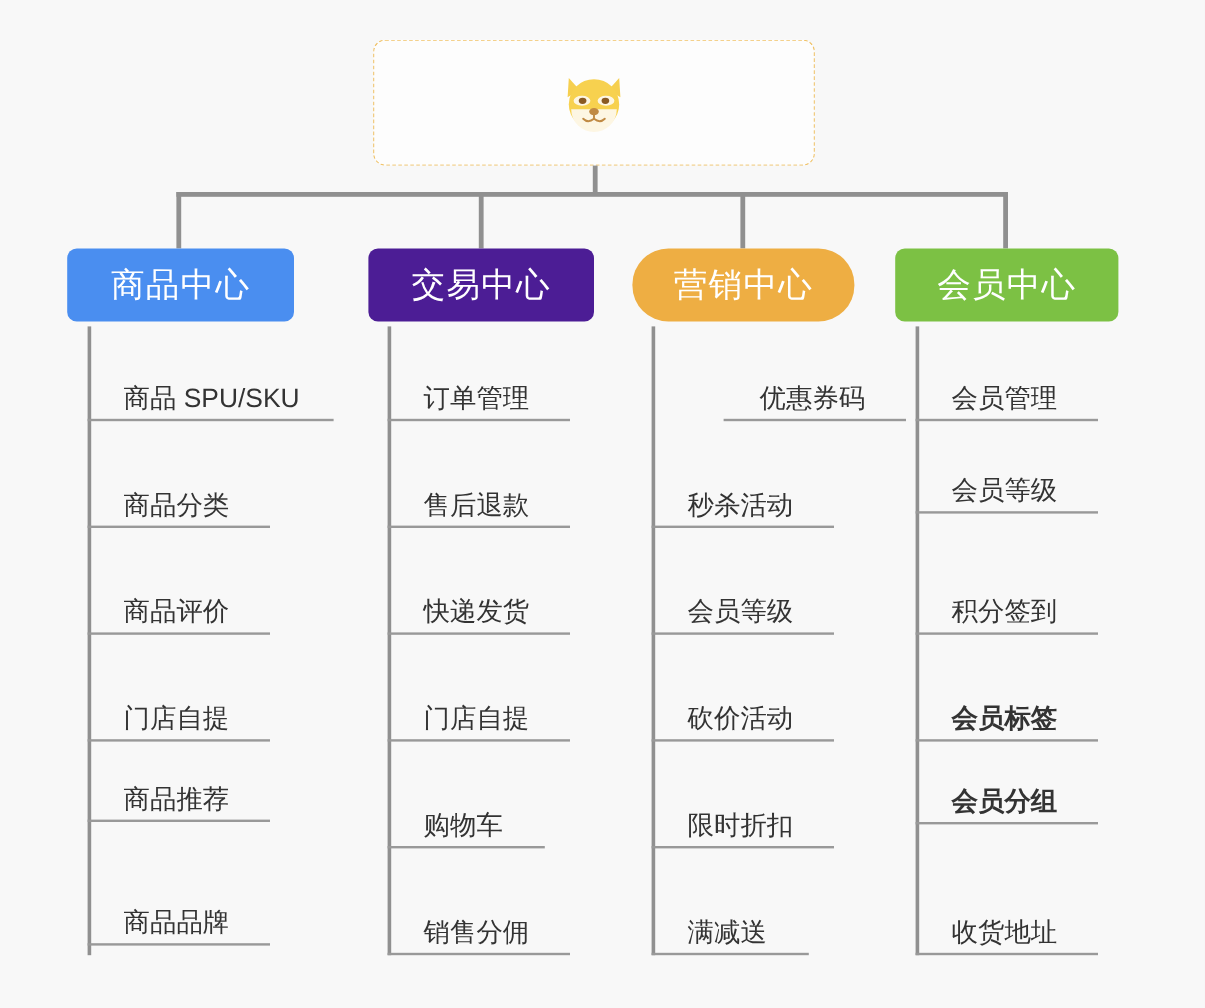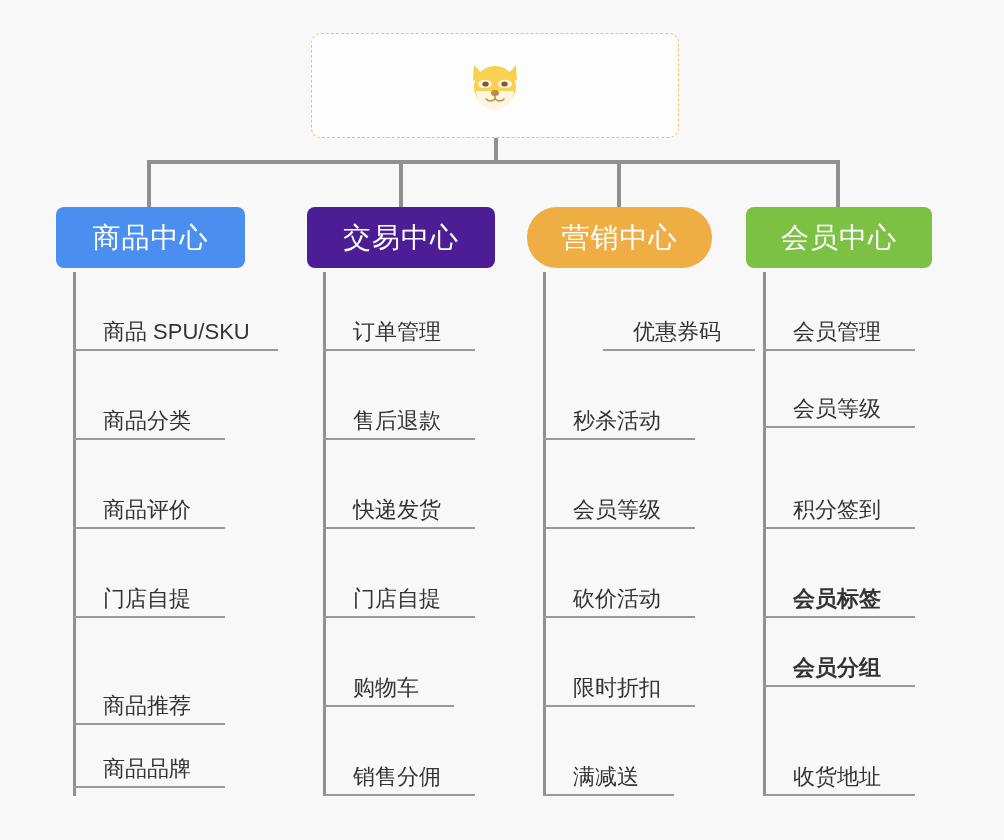--- a/index.html
+++ b/index.html
@@ -145,21 +145,21 @@
       <span class="leaf-underline" style="width:152px;"></span>
     </div>
     <div class="leaf" style="left:17px; top:233px; width:170px;">
       <span class="leaf-label">商品评价</span>
       <span class="leaf-underline" style="width:152px;"></span>
     </div>
     <div class="leaf" style="left:17px; top:322px; width:170px;">
       <span class="leaf-label">门店自提</span>
       <span class="leaf-underline" style="width:152px;"></span>
     </div>
-    <div class="leaf" style="left:17px; top:429px; width:170px;text-align:right;">
+    <div class="leaf" style="left:17px; top:389px; width:170px;text-align:right;">
       <span class="leaf-label">商品推荐</span>
       <span class="leaf-underline" style="width:152px;"></span>
     </div>
     <div class="leaf" style="left:17px; top:492px; width:170px;">
       <span class="leaf-label">商品品牌</span>
       <span class="leaf-underline" style="width:152px;"></span>
     </div>
   </div>
 
   <div class="col" style="left:307px; width:230px;">

